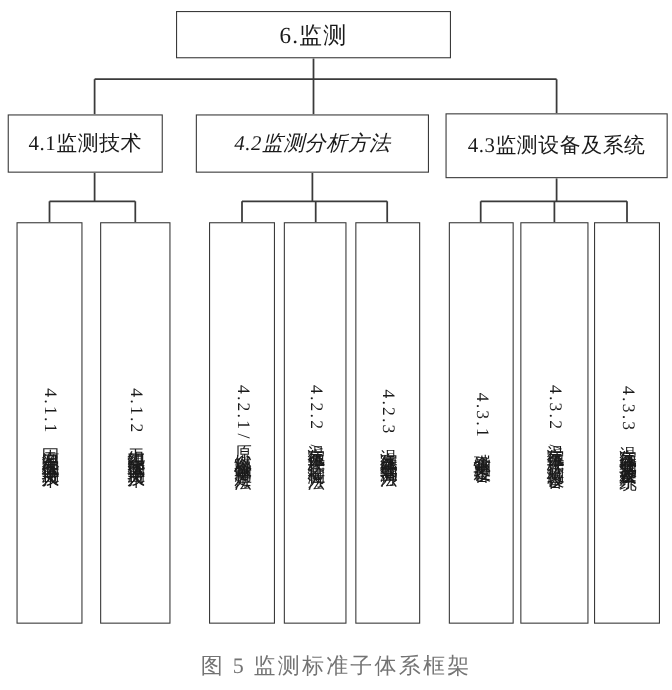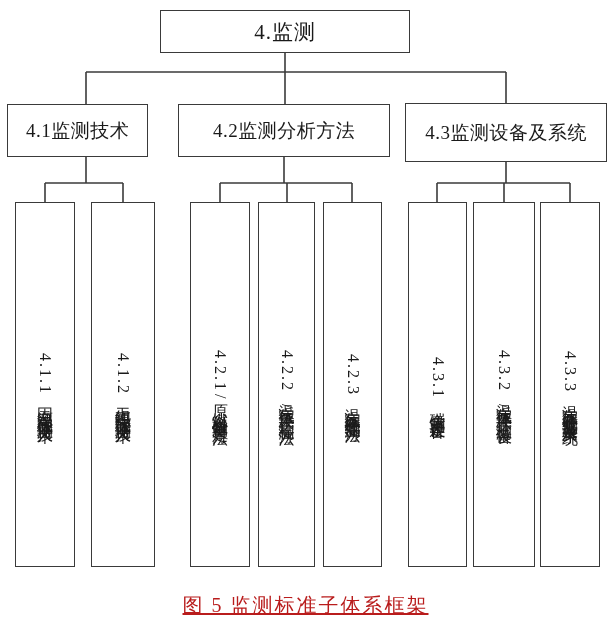--- a/index.html
+++ b/index.html
@@ -37,21 +37,21 @@
     left: 160px; top: 10px; width: 250px; height: 43px;
     font-size: 21px;
     letter-spacing: 1px;
   }
   .lvl2 {
     font-size: 19px;
     letter-spacing: 0.5px;
     line-height: 1.25;
   }
   .b41 { left: 7px;   top: 104px; width: 141px; height: 53px; }
-  .b42 { left: 178px; top: 104px; width: 212px; height: 53px; }
+  .b42 { left: 178px; top: 104px; width: 212px; height: 53px; font-style: italic; }
   .b43 { left: 405px; top: 103px; width: 202px; height: 59px; padding: 0 8px; }
   .vbox {
     top: 202px;
     height: 365px;
   }
   .vbox span {
     writing-mode: vertical-rl;
     text-orientation: mixed;
     font-size: 16px;
     letter-spacing: 2px;
@@ -66,22 +66,21 @@
   .v7 { left: 473px; width: 62px; }
   .v8 { left: 540px; width: 60px; }
   .caption {
     position: absolute;
     left: 0;
     top: 592px;
     width: 611px;
     text-align: center;
     font-size: 20px;
     letter-spacing: 2px;
-    color: #b91c1c;
-    text-decoration: underline;
+    color: #737373;
   }
 </style>
 </head>
 <body>
 
 <div class="canvas">
 
   <svg class="connectors" viewBox="0 0 611 627" xmlns="http://www.w3.org/2000/svg">
     <g stroke="#3a3a3a" stroke-width="1.6" fill="none">
 
@@ -104,21 +103,21 @@
 
       <path d="M506 162 L506 183"></path>
       <path d="M437 183 L570 183"></path>
       <path d="M437 183 L437 202"></path>
       <path d="M504 183 L504 202"></path>
       <path d="M570 183 L570 202"></path>
     </g>
   </svg>
 
   <div class="box root-box">
-    <span>4.监测</span>
+    <span>6.监测</span>
   </div>
 
   <div class="box lvl2 b41">
     <span>4.1监测技术</span>
   </div>
   <div class="box lvl2 b42">
     <span>4.2监测分析方法</span>
   </div>
   <div class="box lvl2 b43">
     <span>4.3监测设备及系统</span>

